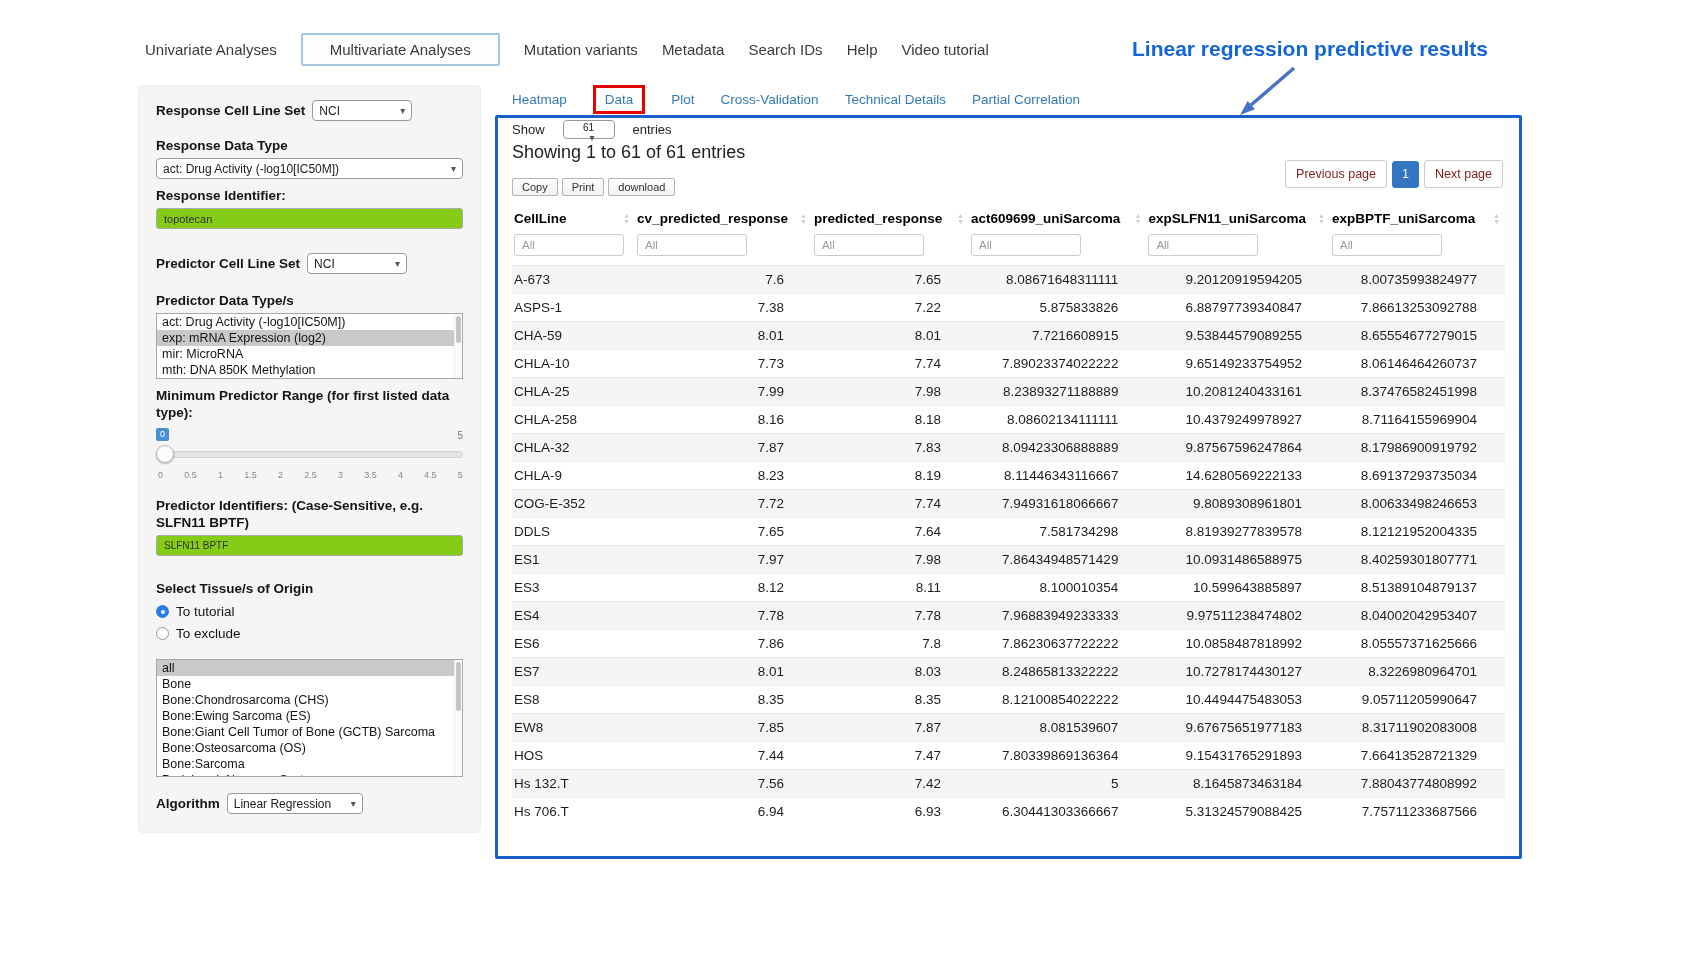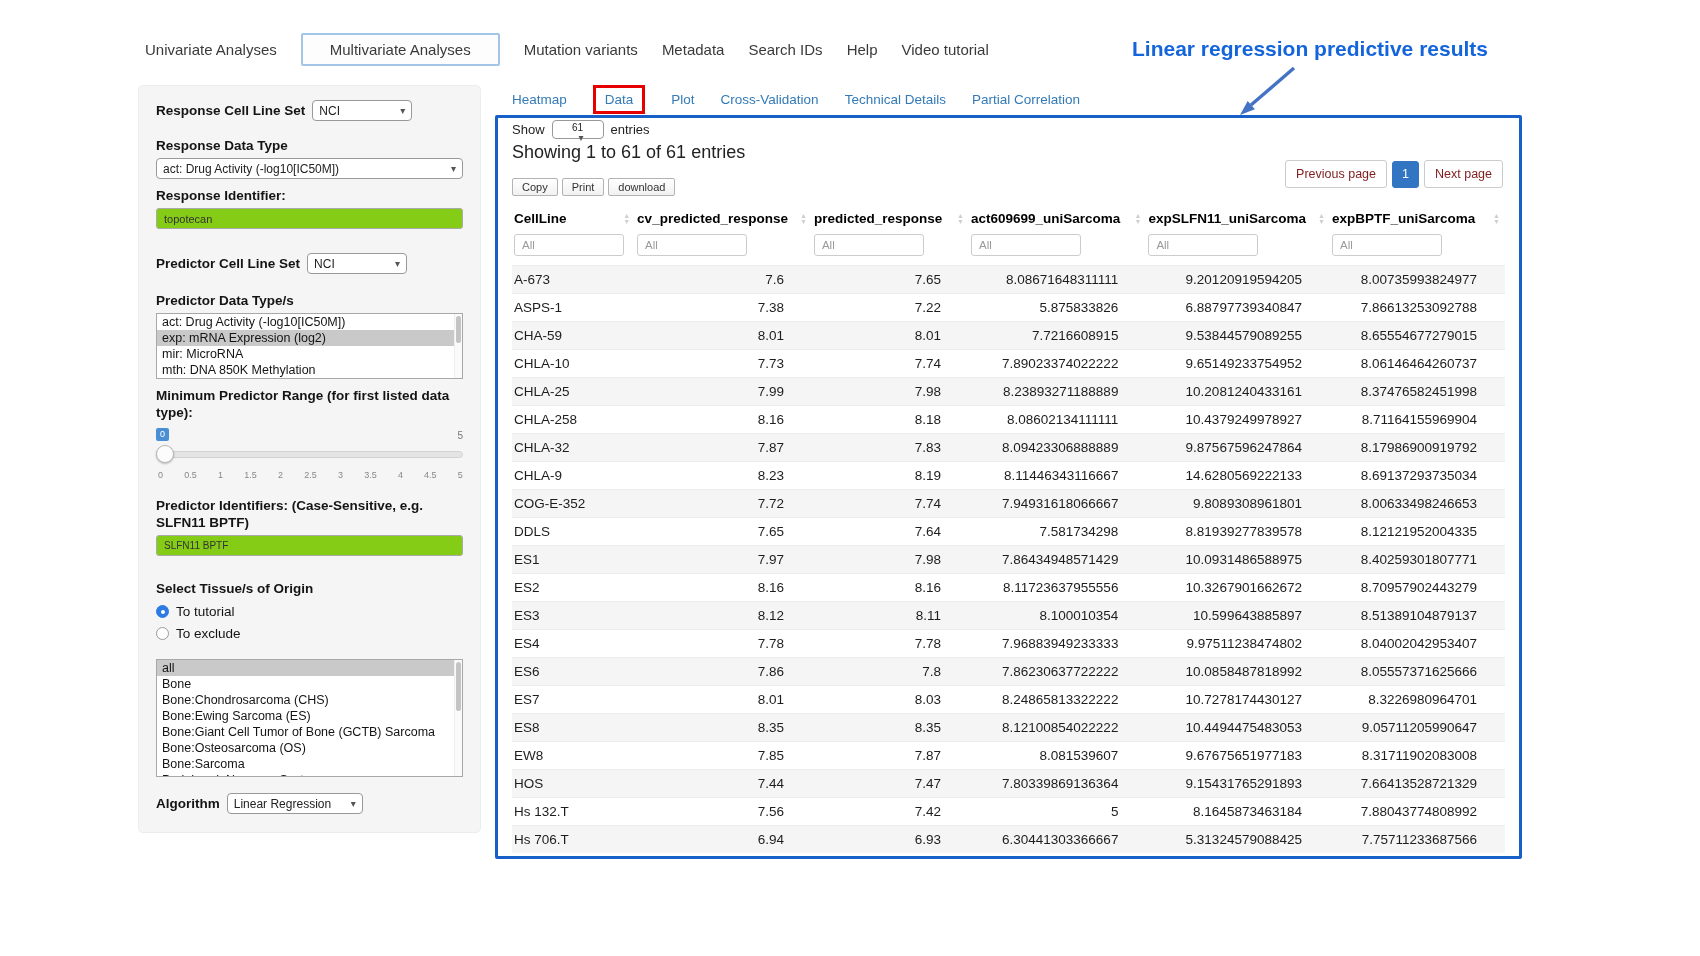--- a/index.html
+++ b/index.html
@@ -69,21 +69,21 @@
 
   
   .tabs { position:absolute; left:512px; top:84px; height:30px; display:flex; align-items:center;
           gap:26px; font-size:13.5px; color:#337ab7; }
   .tab { cursor:pointer; white-space:nowrap; }
   .tab-data { border:3px solid #e60000; padding:4px 9px; }
 
   
   .panel { position:absolute; left:495px; top:115px; width:1027px; height:744px;
            border:3px solid #1660c7; border-radius:2px; background:#fff; padding:1px 14px 0; }
-  .show-row { display:flex; align-items:center; gap:7px; font-size:13px; margin-top:1px; color:#222; }
+  .show-row { display:flex; align-items:center; gap:18px; font-size:13px; margin-top:1px; color:#222; }
   .select.entries { width:52px; height:19px; font-size:10px; padding:1px 5px;flex-direction:column; }
   .showing { font-size:18px; margin-top:3px; }
   .pagination { position:absolute; top:42px; right:16px; display:flex; align-items:center; gap:5px; }
   .page-btn { border:1px solid #ccc; background:#fff; border-radius:3px; padding:6px 10px;
               font-size:12.5px; color:#7f1d1d; font-family:inherit; cursor:pointer; white-space:nowrap; }
   .page-current { border:1px solid #3276c3; background:#3276c3; color:#fff; border-radius:3px;
                   width:27px; height:27px; font-size:12.5px; font-family:inherit; cursor:pointer; }
   .toolbar { margin-top:15px; display:flex; gap:4px; }
   .tool-btn { border:1px solid #b3b3b3; background:linear-gradient(#ffffff,#f1f1f1); border-radius:2px;
               padding:2px 9px; font-size:11px; color:#333; font-family:inherit; cursor:pointer; }
@@ -423,28 +423,20 @@
 
           <tr>
             <td>ES1</td>
             <td class="num">7.97</td>
             <td class="num">7.98</td>
             <td class="num">7.86434948571429</td>
             <td class="num">10.0931486588975</td>
             <td class="num">8.40259301807771</td>
           </tr>
 
-          <tr>
-            <td>ES2</td>
-            <td class="num">8.16</td>
-            <td class="num">8.16</td>
-            <td class="num">8.11723637955556</td>
-            <td class="num">10.3267901662672</td>
-            <td class="num">8.70957902443279</td>
-          </tr>
 
           <tr>
             <td>ES3</td>
             <td class="num">8.12</td>
             <td class="num">8.11</td>
             <td class="num">8.100010354</td>
             <td class="num">10.599643885897</td>
             <td class="num">8.51389104879137</td>
           </tr>
 

